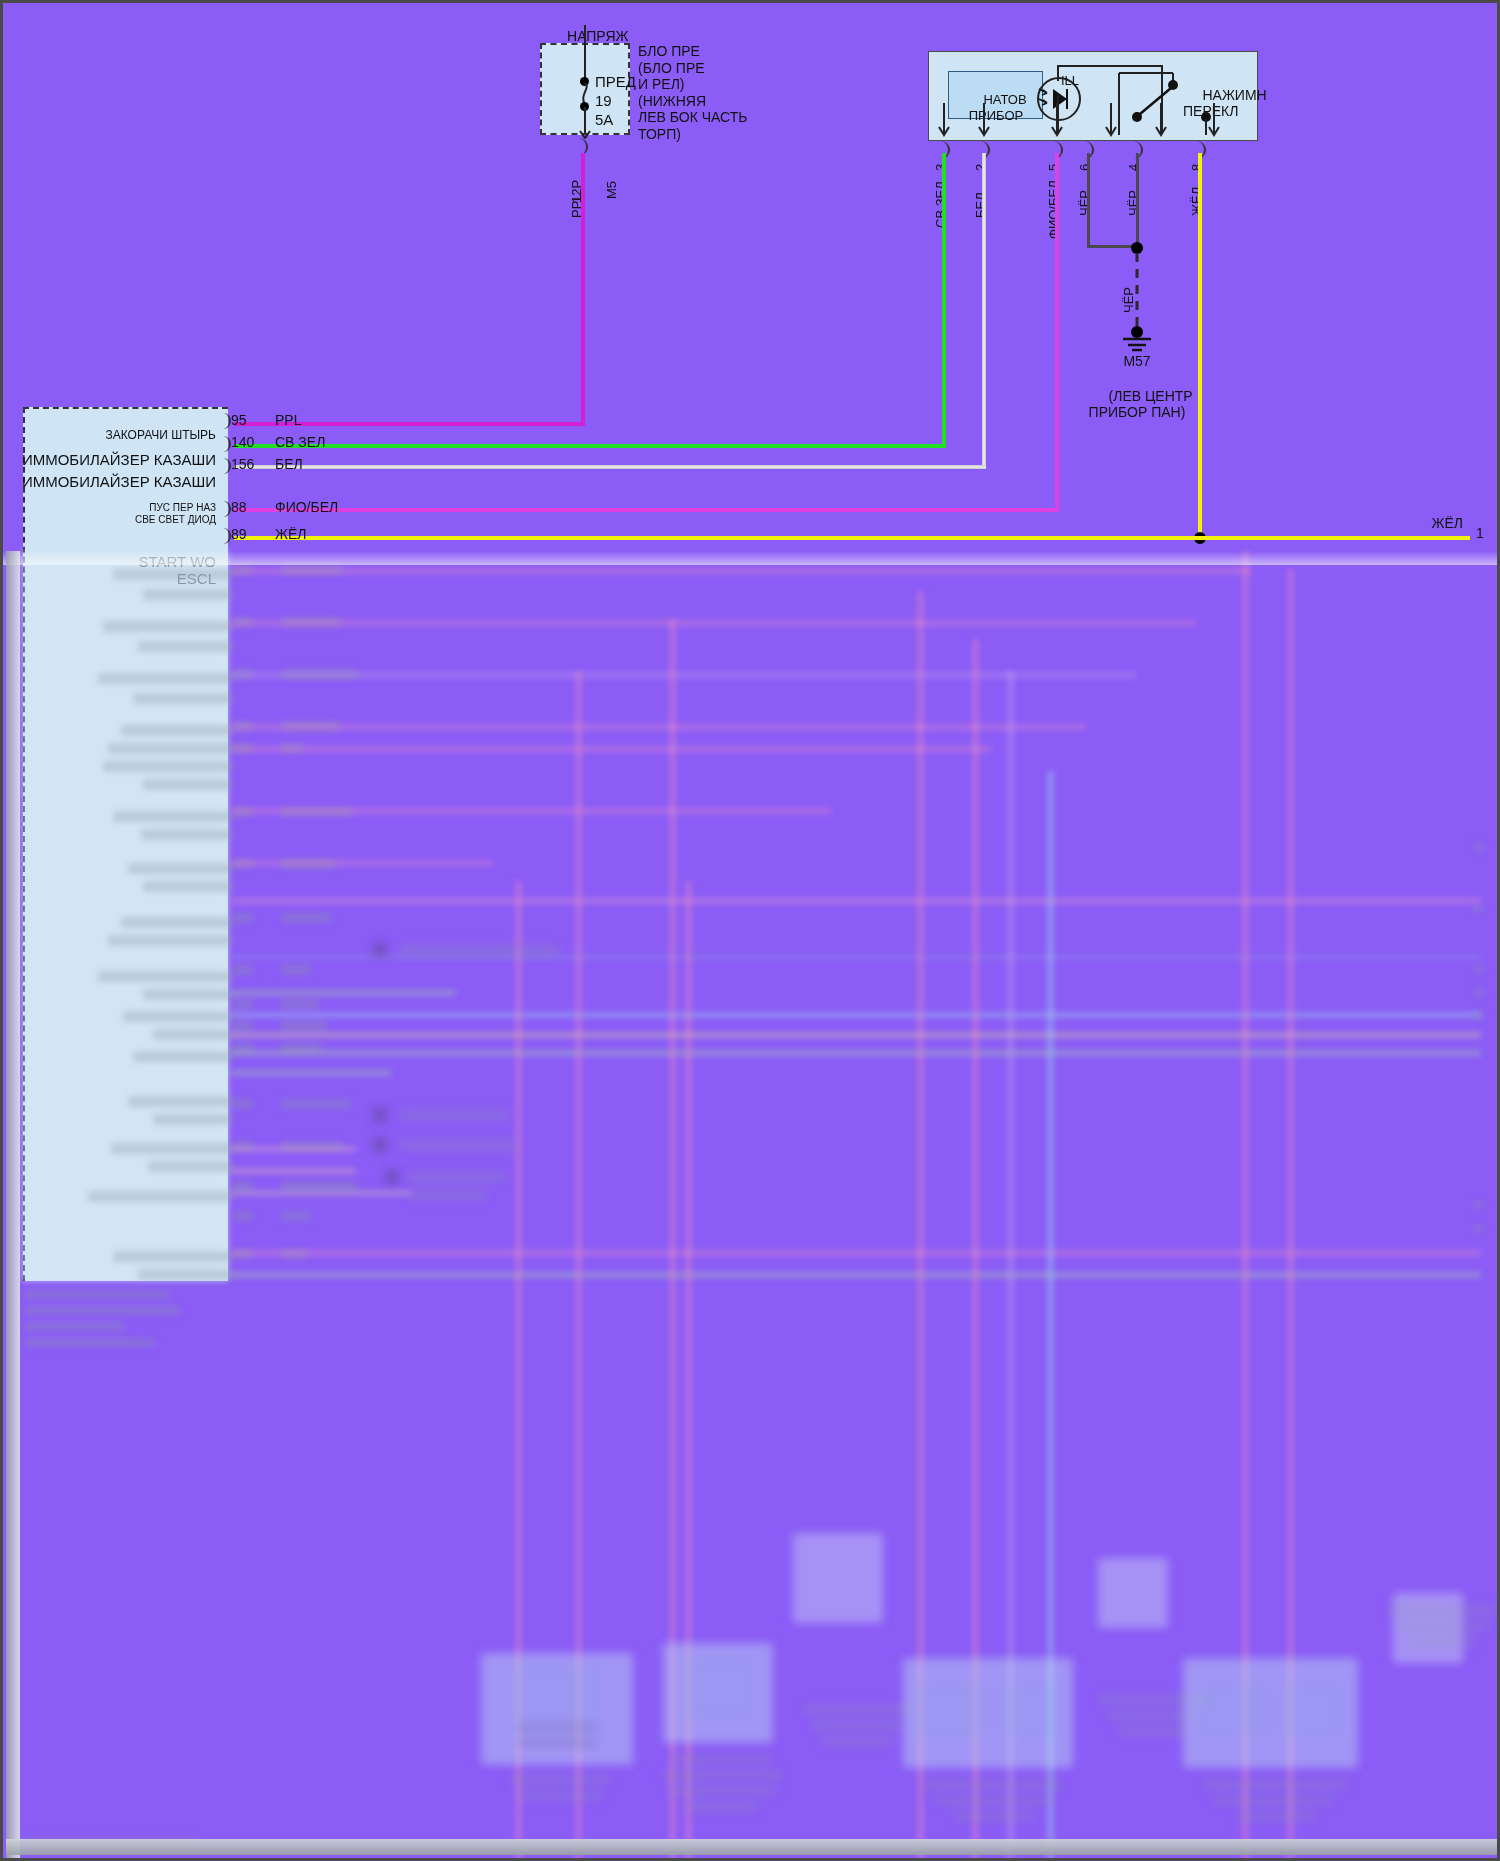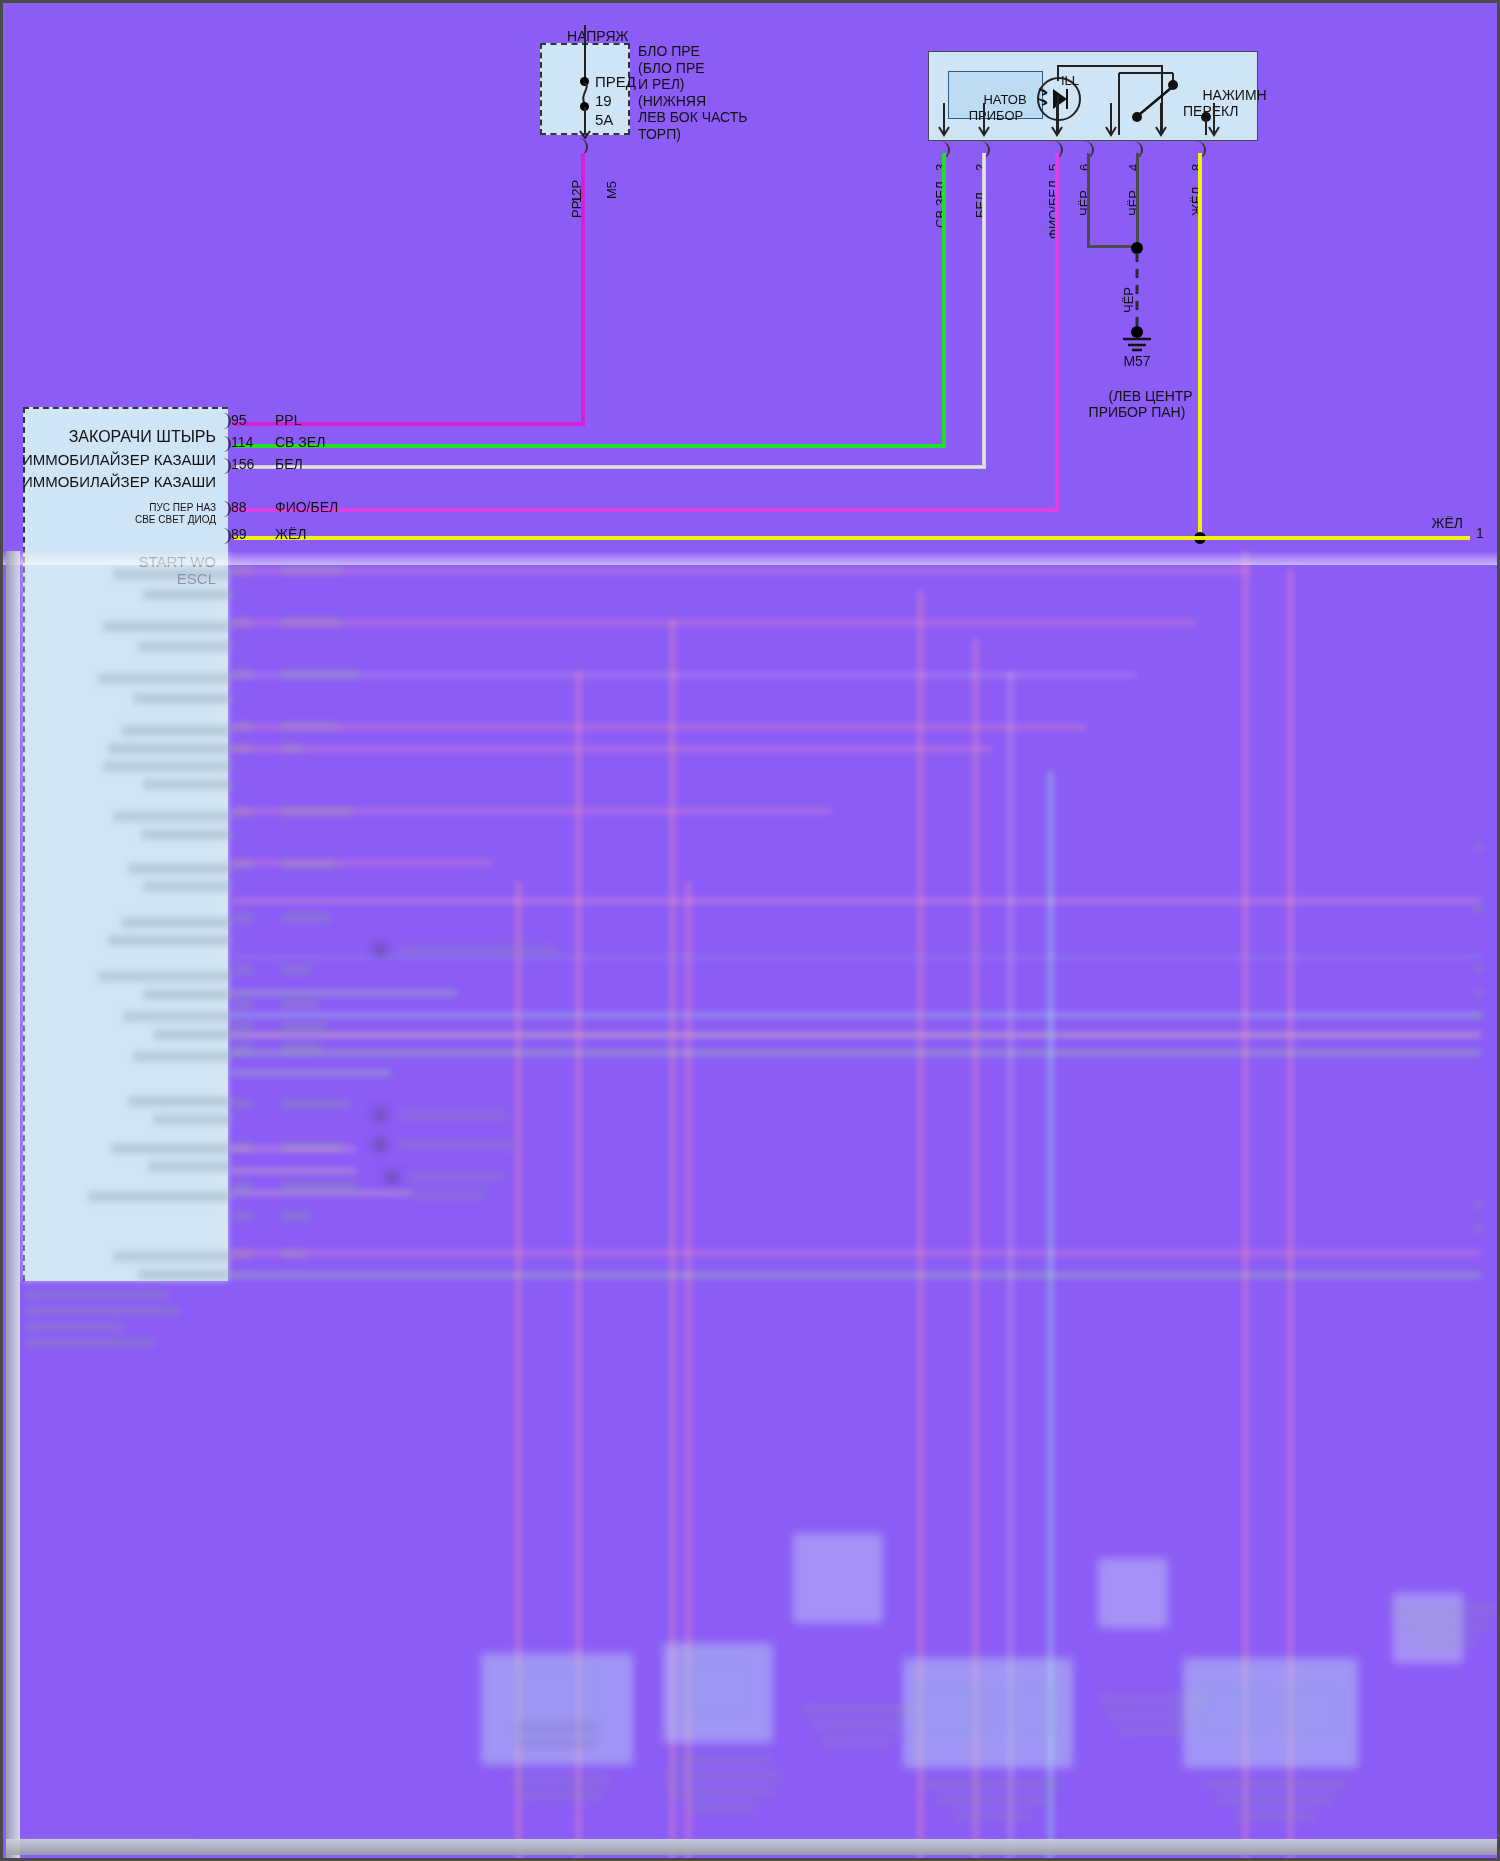--- a/index.html
+++ b/index.html
@@ -178,24 +178,24 @@
   <div class="wire" style="left:231px;top:533px;width:966px;height:4px;background:#f2f20a;"></div>
   <div class="wire" style="left:1197px;top:533px;width:270px;height:4px;background:#f2f20a;"></div>
   <div class="txt r" style="left:1460px;top:512px;font-size:14px;"><span>ЖЁЛ</span></div>
   <div class="txt" style="left:1473px;top:522px;font-size:14px;"><span>1</span></div>
 
   <div class="ecu" style="left:20px;top:404px;width:205px;height:874px;"></div>
 
   <div class="pinbr" style="left:216px;top:410px;width:10px;height:16px;"></div>
   <div class="txt" style="left:228px;top:409px;font-size:14px;"><span>95</span></div>
   <div class="txt" style="left:272px;top:409px;font-size:14px;"><span>PPL</span></div>
-  <div class="txt r" style="left:213px;top:425px;font-size:16px;"><span>ЗАКОРАЧИ ШТЫРЬ</span></div>
+  <div class="txt r" style="left:213px;top:425px;font-size:12px;"><span>ЗАКОРАЧИ ШТЫРЬ</span></div>
 
   <div class="pinbr" style="left:216px;top:433px;width:10px;height:16px;"></div>
-  <div class="txt" style="left:228px;top:431px;font-size:14px;"><span>114</span></div>
+  <div class="txt" style="left:228px;top:431px;font-size:14px;"><span>140</span></div>
   <div class="txt" style="left:272px;top:431px;font-size:14px;"><span>СВ ЗЕЛ</span></div>
   <div class="txt r" style="left:213px;top:448px;font-size:15px;"><span>ИММОБИЛАЙЗЕР КАЗАШИ</span></div>
 
   <div class="pinbr" style="left:216px;top:455px;width:10px;height:16px;"></div>
   <div class="txt" style="left:228px;top:453px;font-size:14px;"><span>156</span></div>
   <div class="txt" style="left:272px;top:453px;font-size:14px;"><span>БЕЛ</span></div>
   <div class="txt r" style="left:213px;top:470px;font-size:15px;"><span>ИММОБИЛАЙЗЕР КАЗАШИ</span></div>
 
   <div class="pinbr" style="left:216px;top:498px;width:10px;height:16px;"></div>
   <div class="txt" style="left:228px;top:496px;font-size:14px;"><span>88</span></div>

